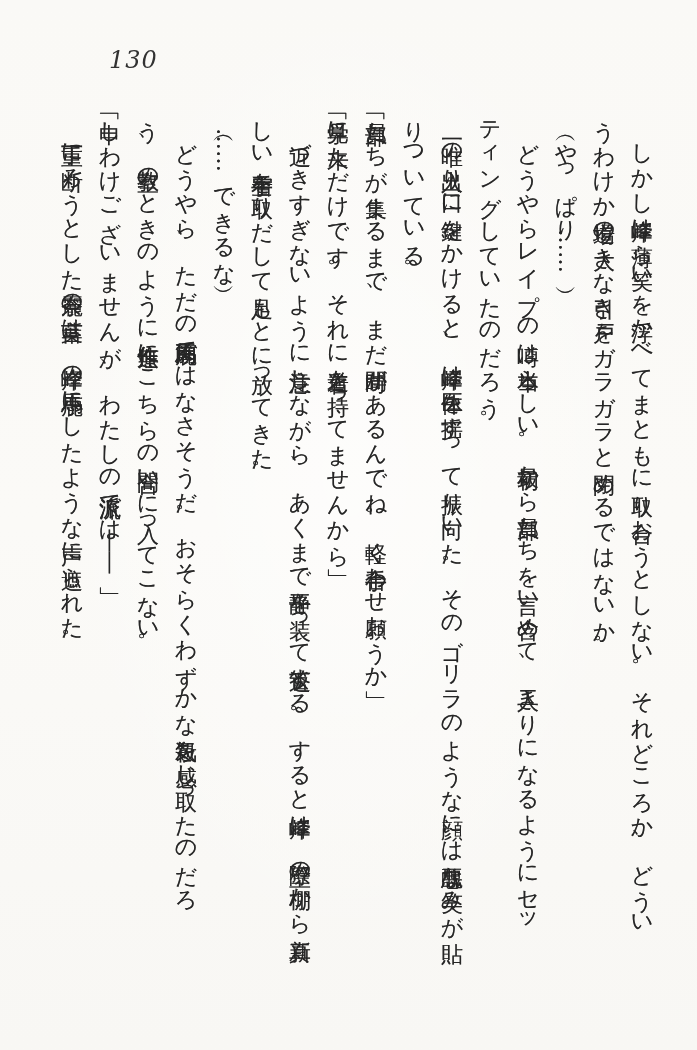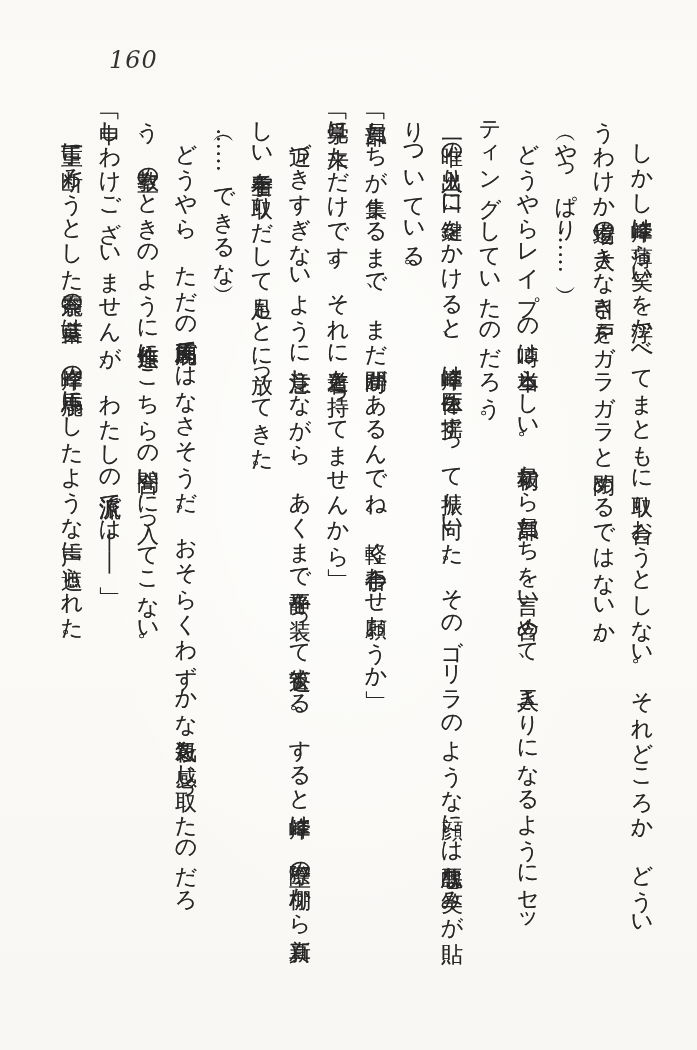--- a/index.html
+++ b/index.html
@@ -45,21 +45,21 @@
     letter-spacing: 0;
     white-space: normal;
   }
   .para.indent {
     text-indent: 22px;
   }
 </style>
 </head>
 <body>
 
-<div class="page-number">160</div>
+<div class="page-number">130</div>
 
 <div class="text-block">
     <p class="para indent">しかし峰岸は薄ら笑いを浮かべてまともに取り合おうとしない。それどころか、どういうわけか道場の大きな引き戸をガラガラと閉めるではないか。</p>
     <p class="para indent">（やっぱり……）</p>
     <p class="para indent">どうやらレイプの噂は本当らしい。最初から部員たちを言い含めて、二人きりになるようにセッティングしていたのだろう。</p>
     <p class="para indent">唯一の出入り口に鍵をかけると、峰岸は巨体を揺すって振り向いた。そのゴリラのような顔には醜悪な笑みが貼りついている。</p>
     <p class="para">「部員たちが集まるまで、まだ時間があるんでね。軽く手合わせ願おうか」</p>
     <p class="para">「見学に来ただけです。それに道着を持ってませんから」</p>
     <p class="para indent">近づきすぎないように注意しながら、あくまで平静を装って返答する。すると峰岸は、壁際の棚から真新しい空手着を取りだして足もとに放ってきた。</p>
     <p class="para indent">（……できるな）</p>

